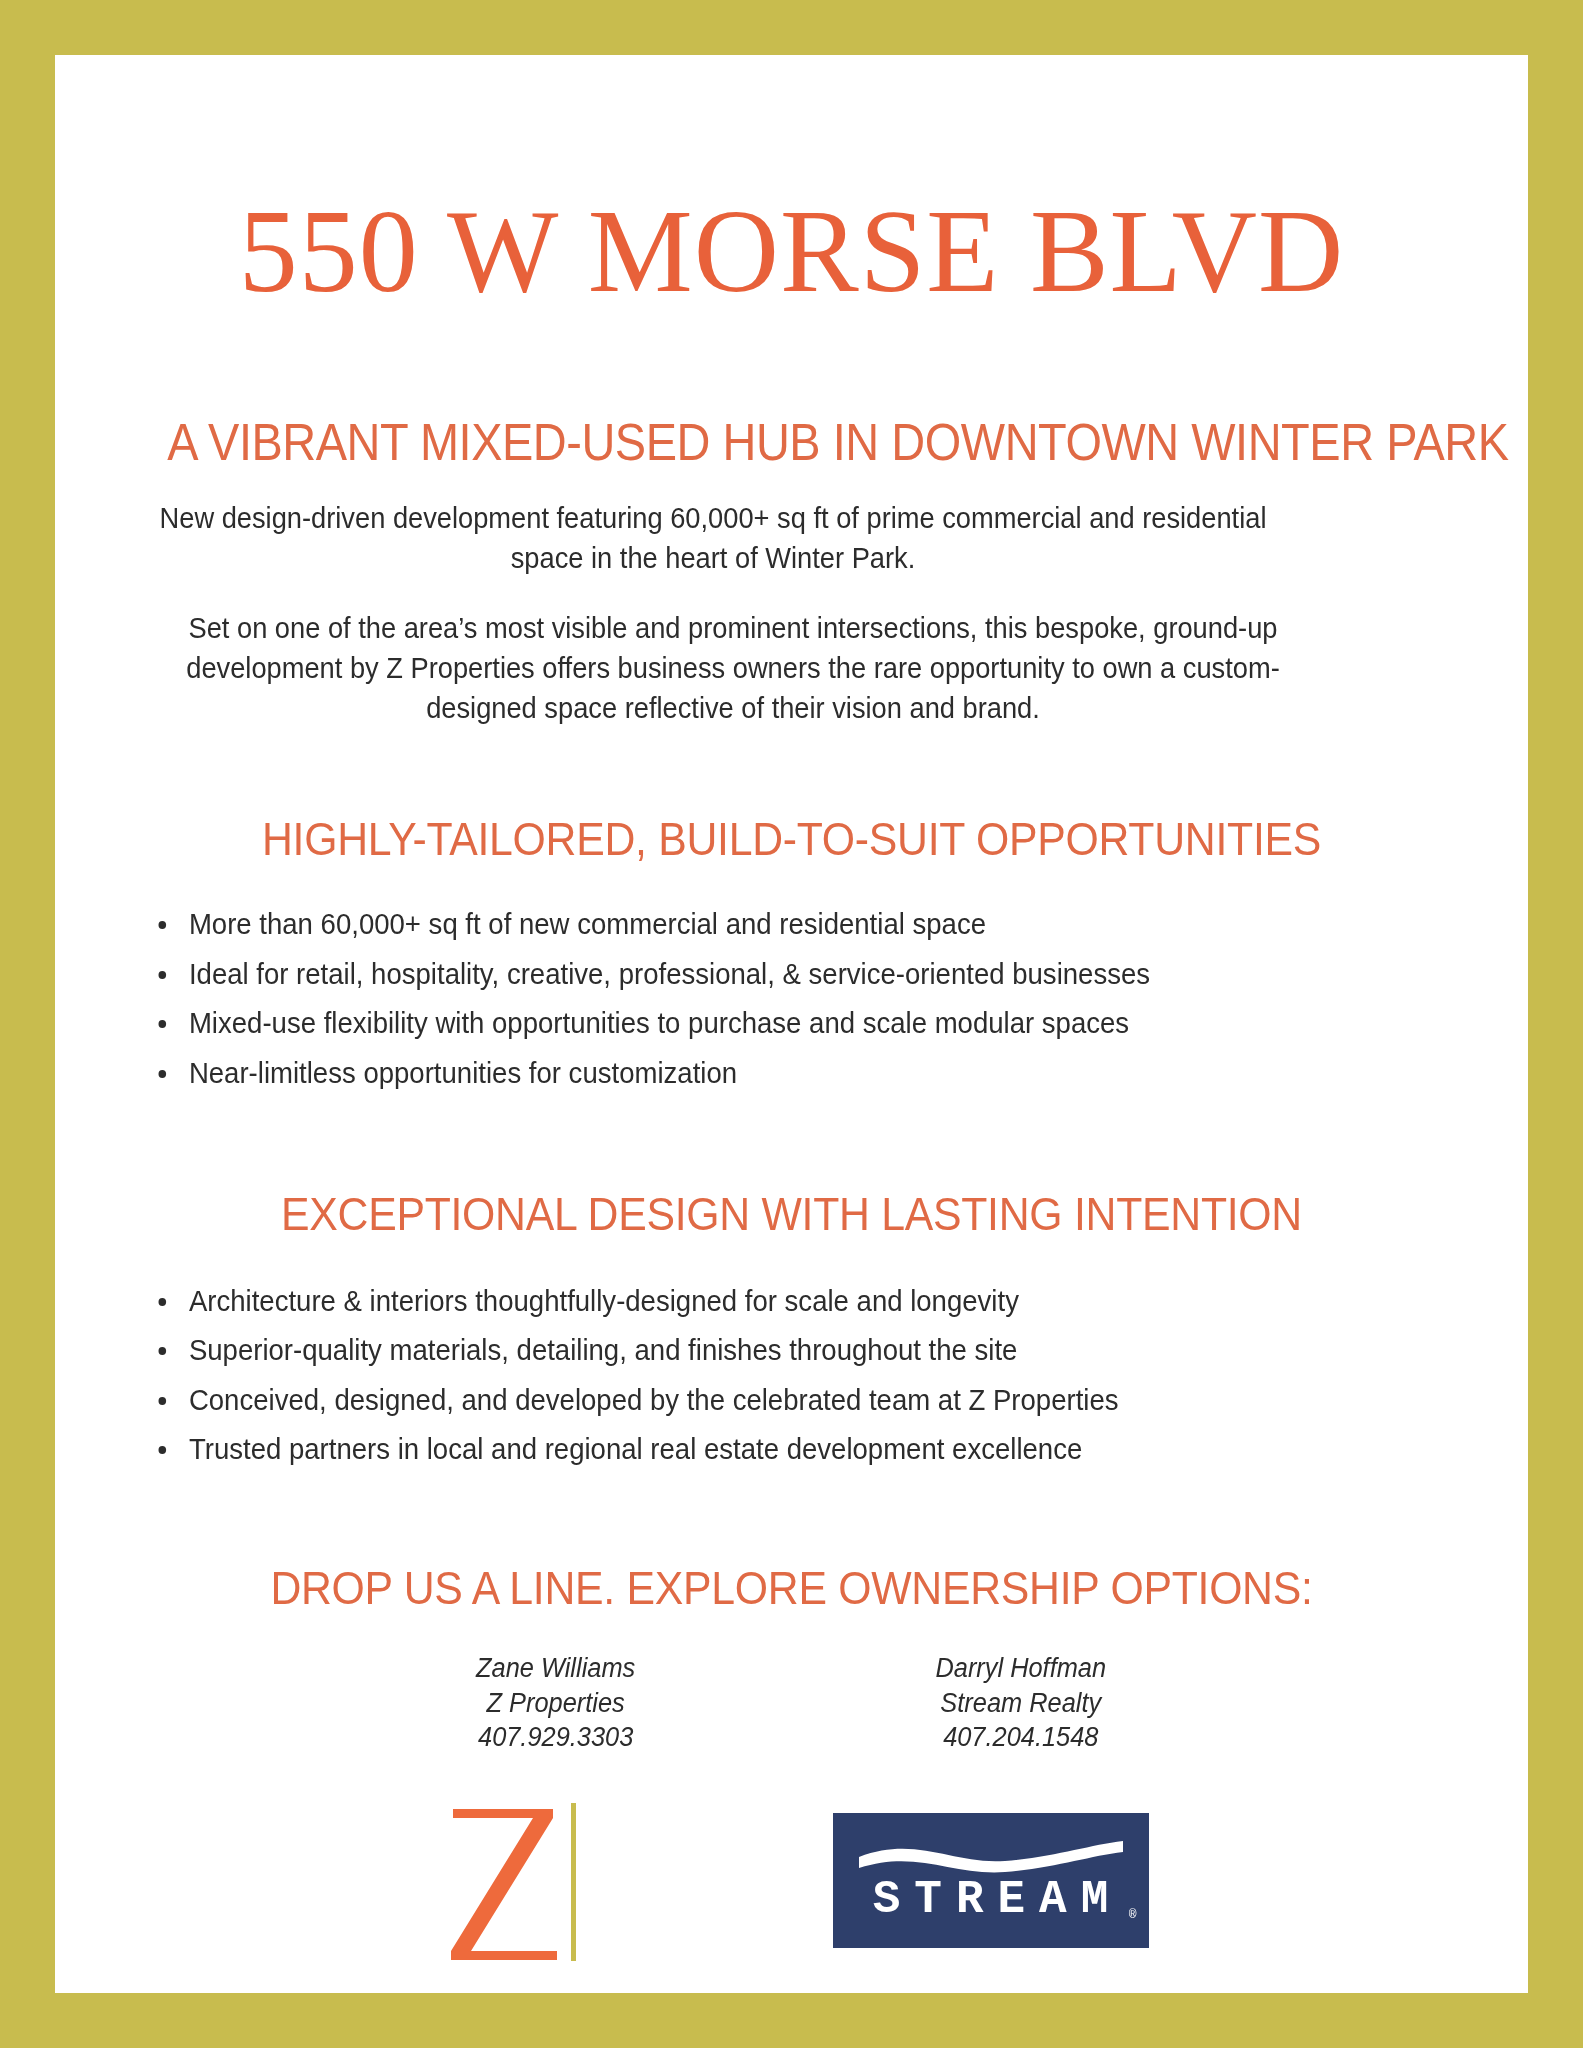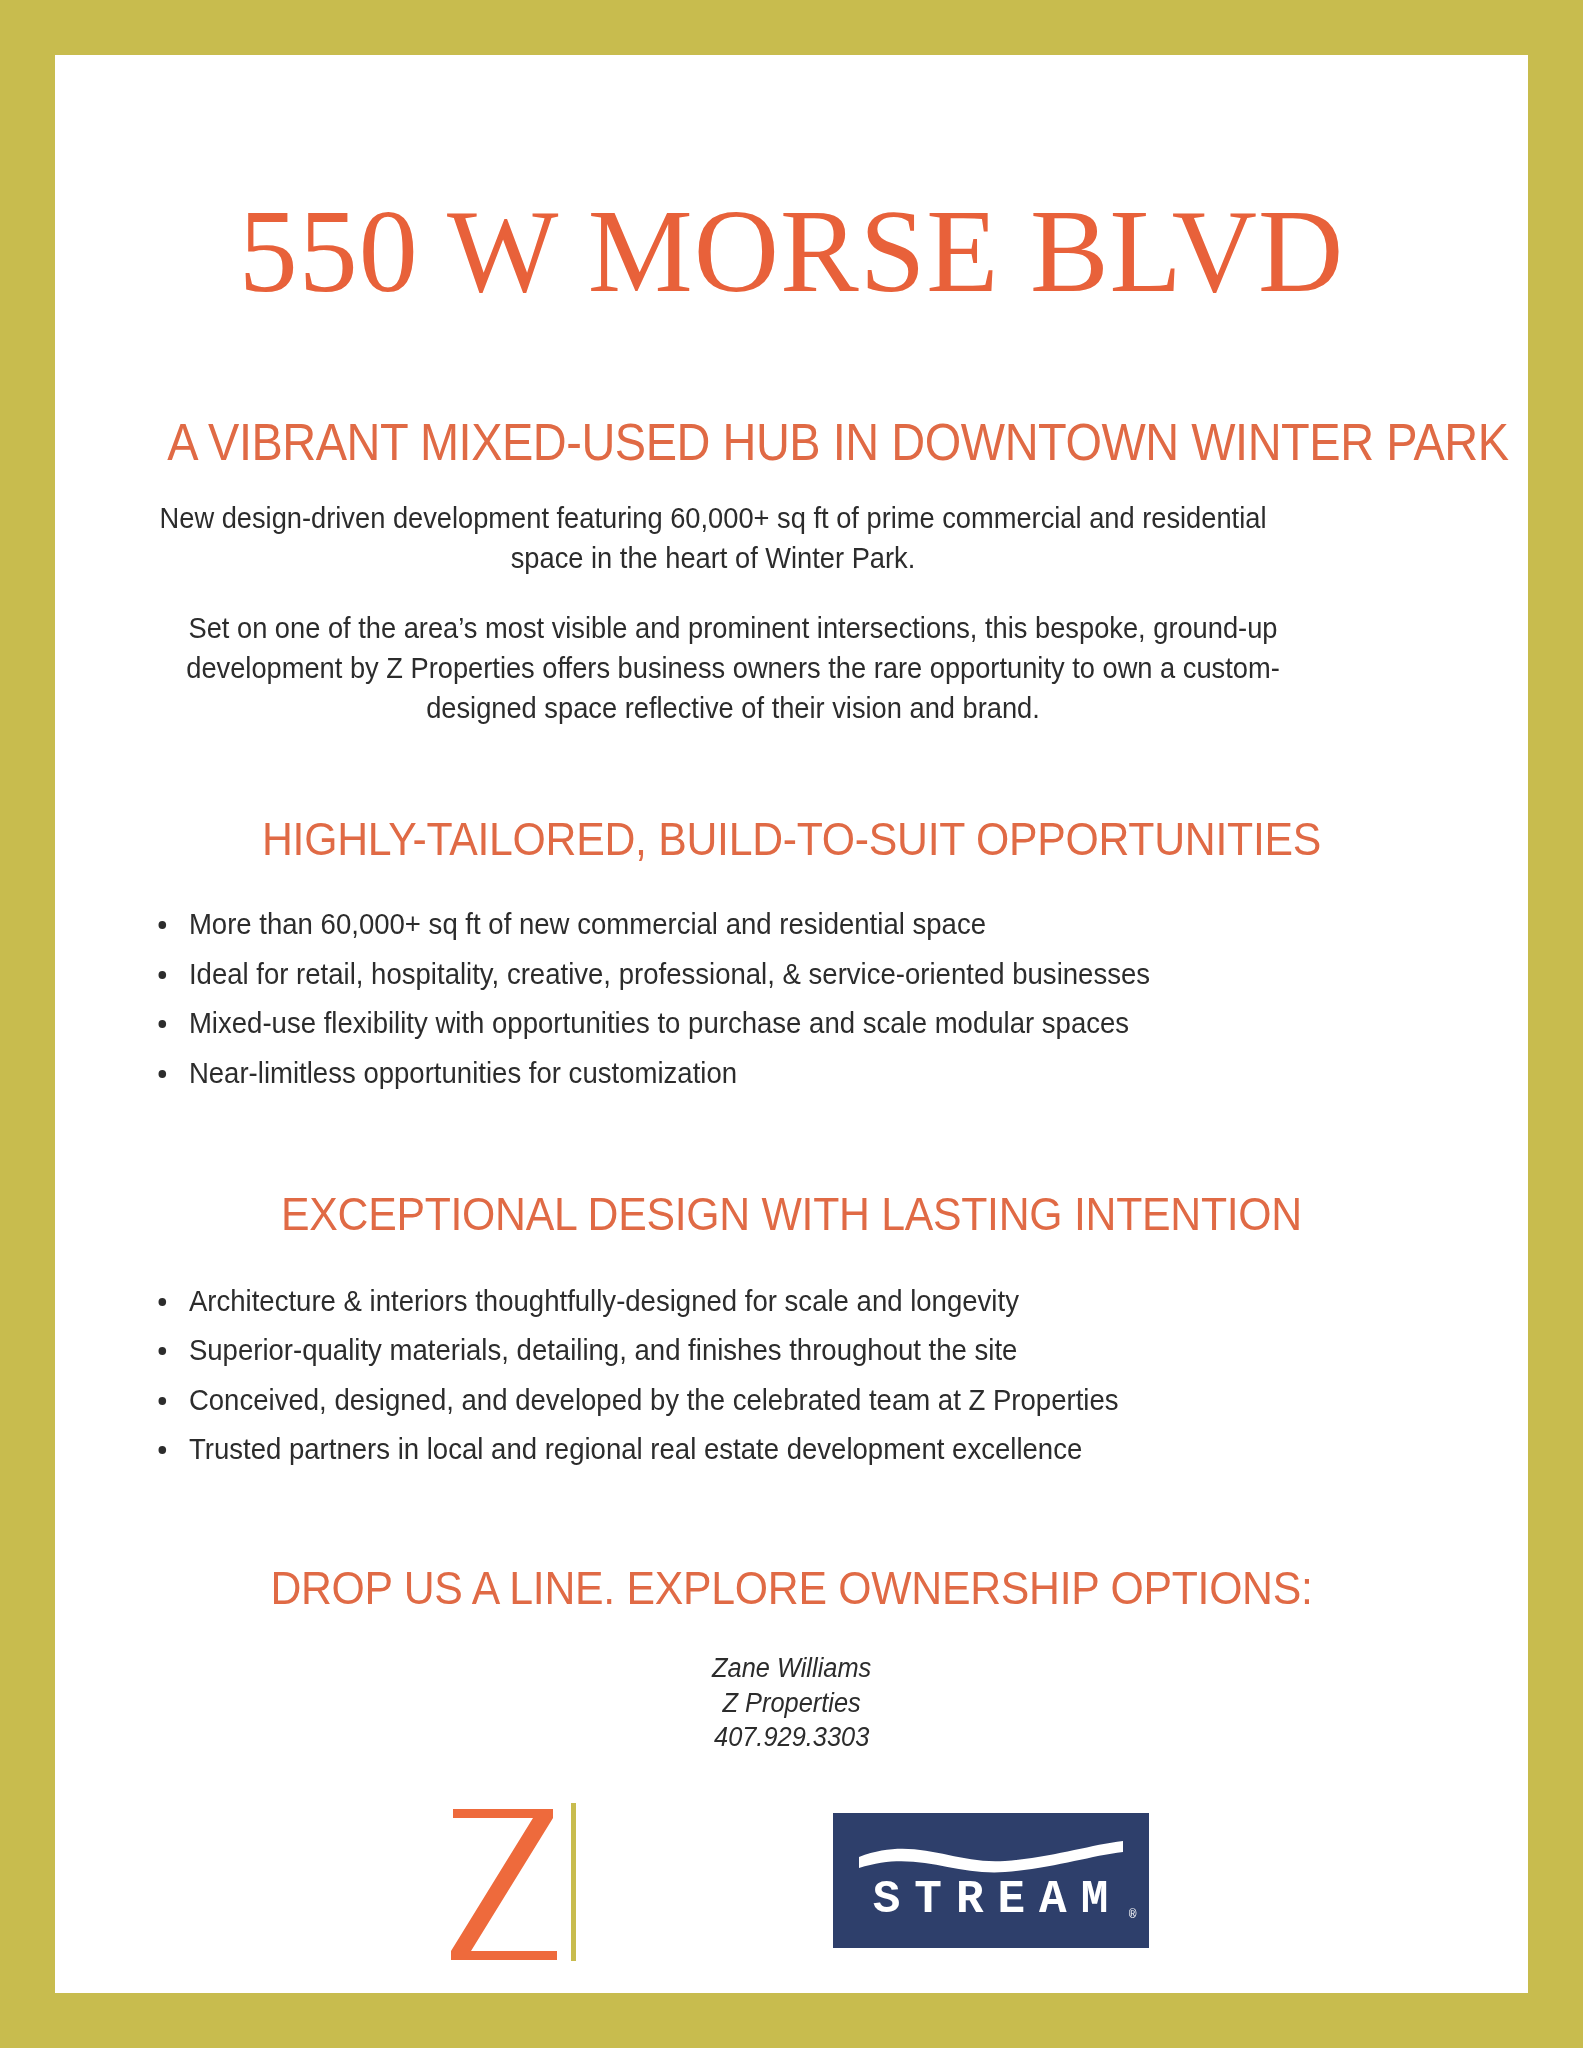--- a/index.html
+++ b/index.html
@@ -217,20 +217,25 @@
     </ul>
 
     <h3 class="cta-heading">DROP US A LINE. EXPLORE OWNERSHIP OPTIONS:</h3>
 
     <div class="contacts">
       <div class="contact-card">
         <div>Zane Williams</div>
         <div>Z Properties</div>
         <div>407.929.3303</div>
       </div>
+      <div class="contact-card">
+        <div>Darryl Hoffman</div>
+        <div>Stream Realty</div>
+        <div>407.204.1548</div>
+      </div>
     </div>
 
     <div class="logos">
 
       <div class="z-logo">
         <svg width="150" height="160" viewBox="0 0 150 160">
           <path d="M18 8 L118 8 L118 17 L36 150 L122 150 L122 159 L16 159 L16 150 L98 17 L18 17 Z" fill="#EE6A3C"></path>
           <rect x="136" y="2" width="5" height="158" fill="#C8BC4E"></rect>
         </svg>
       </div>

